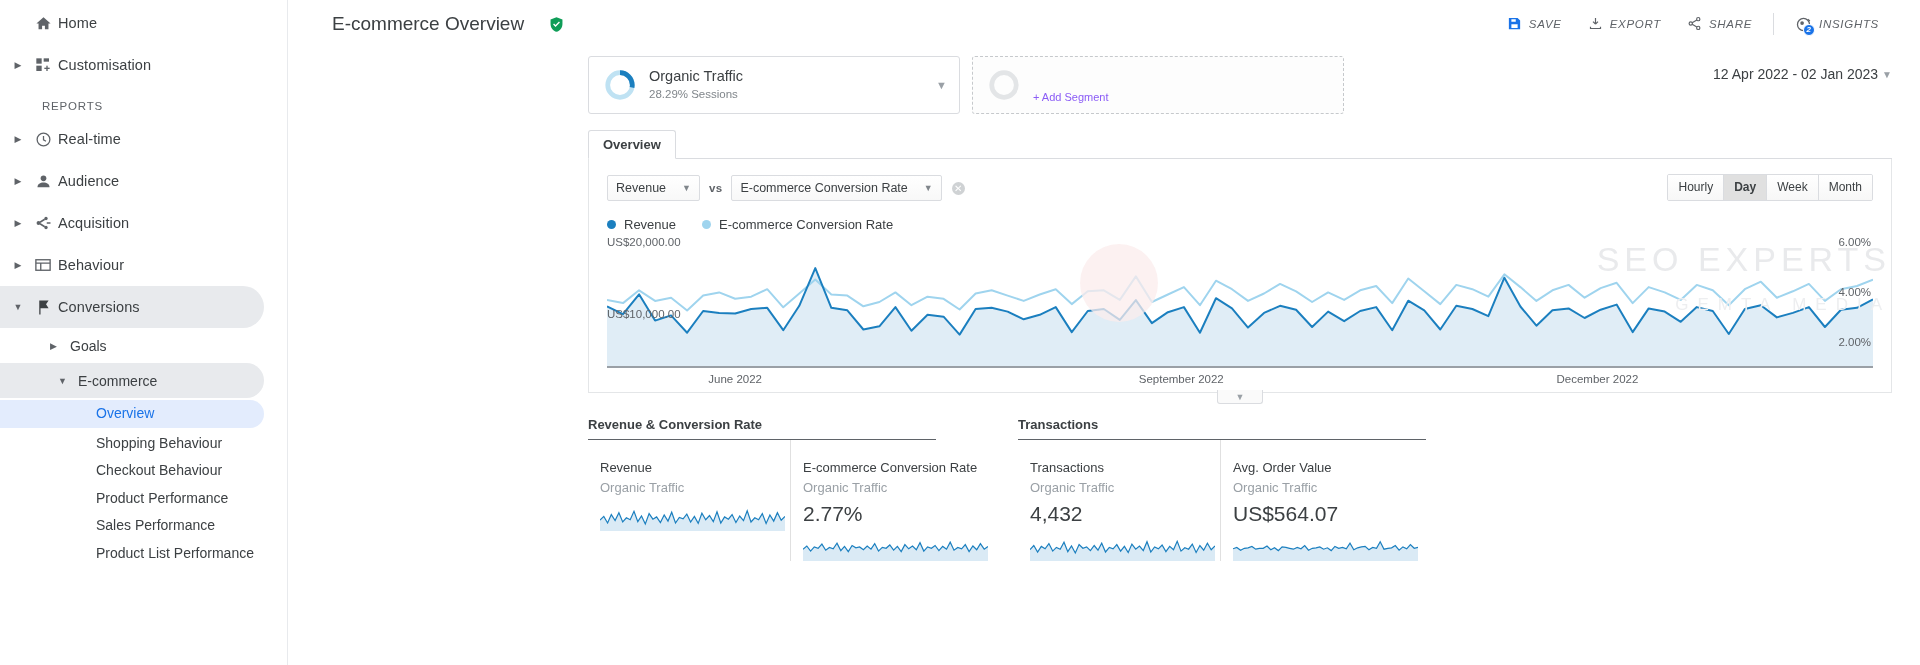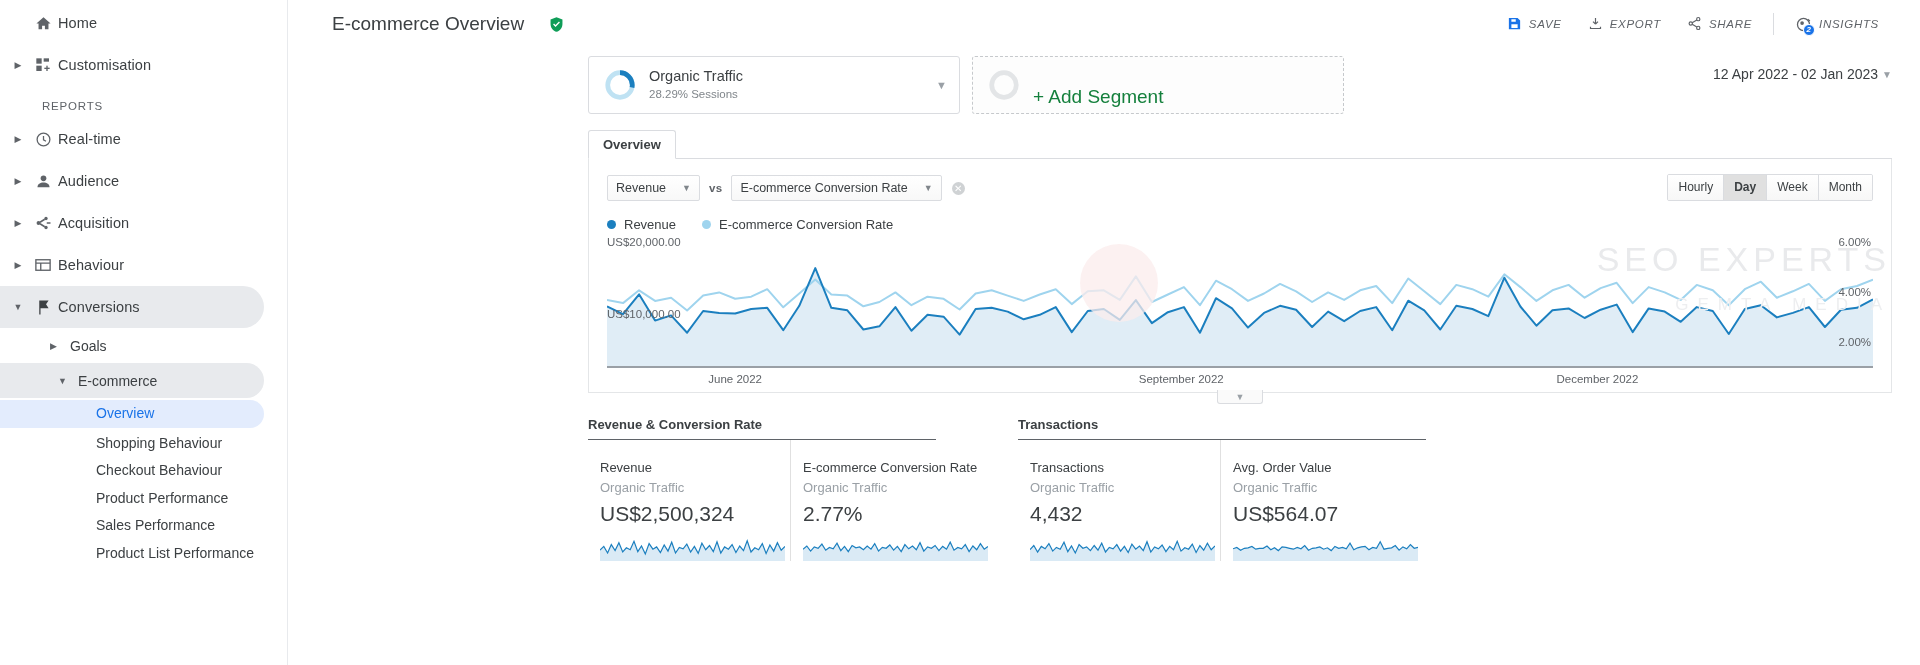--- a/index.html
+++ b/index.html
@@ -100,21 +100,21 @@
     width: 372px; height: 58px; border: 1px solid #dadce0;
     border-radius: 3px; background: #fff;
     display: flex; align-items: center; padding: 0 14px;
     position: relative; cursor: pointer;
   }
   .segment.dashed { border: 1px dashed #c6c9cc; background: #fdfdfd; }
   .donut { width: 34px; height: 34px; min-width:34px; margin-right: 12px; }
   .seg-text { display: flex; flex-direction: column; justify-content: center; }
   .seg-name { font-size: 14.5px; color: #3c4043; line-height: 17px; }
   .seg-sub { font-size: 11.5px; color: #80868b; line-height: 15px; margin-top:2px;}
-  .seg-add { font-size: 19px; color: #15803d; margin-top: 24px; }
+  .seg-add { font-size: 11px; color: #8b5cf6; margin-top: 24px; }
   .seg-caret {
     position: absolute; right: 12px; top: 50%; transform: translateY(-50%);
     color: #9aa0a6; font-size: 11px;
   }
   .daterange {
     position: absolute; right: 28px; top: 18px;
     display: flex; align-items: center; gap: 4px;
     font-size: 14px; color: #3c4043; cursor: pointer;
   }
   .daterange .dr-caret { color: #9aa0a6; font-size: 10px; }
@@ -506,21 +506,20 @@
       </div>
     </div>
 
     <div class="bottom">
       <div class="bgroup">
         <span class="bgroup-title" style="width:348px">Revenue &amp; Conversion Rate</span>
         <div class="cards">
           <div class="mcard">
             <div class="mc-title">Revenue</div>
             <div class="mc-seg">Organic Traffic</div>
-            <div class="mc-val">US$2,500,324</div>
             <svg class="spark" viewBox="0 0 185 26" preserveAspectRatio="none">
                 <path d="M0.0 15.2 L3.8 11.4 L7.6 18.0 L11.3 9.6 L15.1 15.6 L18.9 7.7 L22.7 17.0 L26.4 12.8 L30.2 14.7 L34.0 6.3 L37.8 16.6 L41.5 11.0 L45.3 18.9 L49.1 8.6 L52.9 14.2 L56.6 11.9 L60.4 17.5 L64.2 10.0 L68.0 16.1 L71.7 7.2 L75.5 18.0 L79.3 12.4 L83.1 13.8 L86.8 9.1 L90.6 17.0 L94.4 11.4 L98.2 18.4 L101.9 8.2 L105.7 14.7 L109.5 10.5 L113.3 16.6 L117.0 6.7 L120.8 18.0 L124.6 11.9 L128.4 14.2 L132.1 9.6 L135.9 17.5 L139.7 11.0 L143.5 15.6 L147.2 5.8 L151.0 17.0 L154.8 12.8 L158.6 14.7 L162.3 8.6 L166.1 18.4 L169.9 10.0 L173.7 16.1 L177.4 7.7 L181.2 15.2 L185.0 11.4 L185 26 L0 26 Z" fill="#daeaf5"></path>
                 <path d="M0.0 15.2 L3.8 11.4 L7.6 18.0 L11.3 9.6 L15.1 15.6 L18.9 7.7 L22.7 17.0 L26.4 12.8 L30.2 14.7 L34.0 6.3 L37.8 16.6 L41.5 11.0 L45.3 18.9 L49.1 8.6 L52.9 14.2 L56.6 11.9 L60.4 17.5 L64.2 10.0 L68.0 16.1 L71.7 7.2 L75.5 18.0 L79.3 12.4 L83.1 13.8 L86.8 9.1 L90.6 17.0 L94.4 11.4 L98.2 18.4 L101.9 8.2 L105.7 14.7 L109.5 10.5 L113.3 16.6 L117.0 6.7 L120.8 18.0 L124.6 11.9 L128.4 14.2 L132.1 9.6 L135.9 17.5 L139.7 11.0 L143.5 15.6 L147.2 5.8 L151.0 17.0 L154.8 12.8 L158.6 14.7 L162.3 8.6 L166.1 18.4 L169.9 10.0 L173.7 16.1 L177.4 7.7 L181.2 15.2 L185.0 11.4" fill="none" stroke="#1b7fbf" stroke-width="1.2"></path>
               </svg>
           </div>
           <div class="mcard">
             <div class="mc-title">E-commerce Conversion Rate</div>
             <div class="mc-seg">Organic Traffic</div>
             <div class="mc-val">2.77%</div>
             <svg class="spark" viewBox="0 0 185 26" preserveAspectRatio="none">

